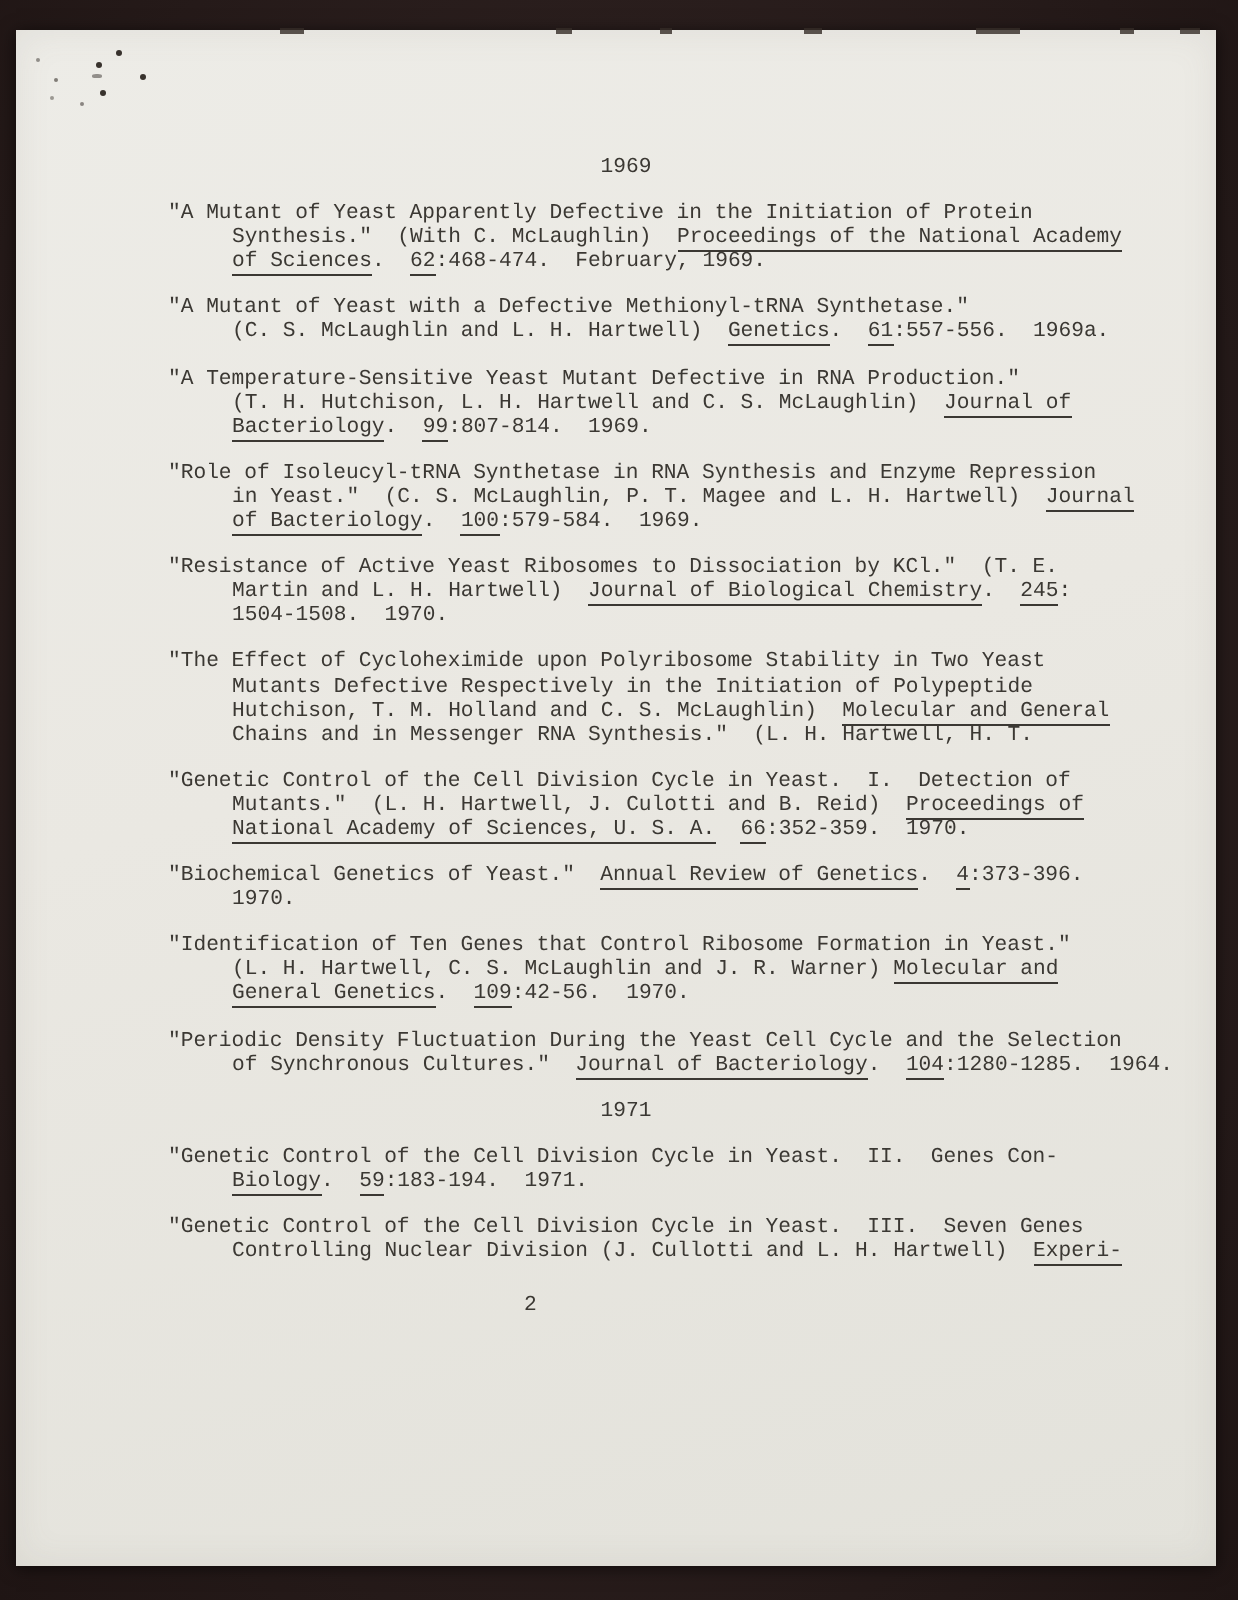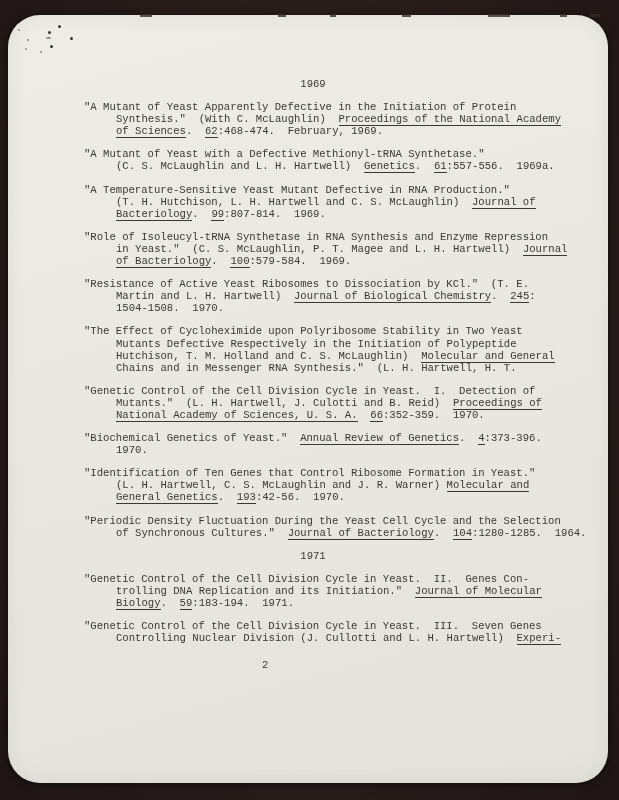--- a/index.html
+++ b/index.html
@@ -20,21 +20,20 @@
     position: relative;
     width: 619px; height: 800px;
     background: radial-gradient(ellipse at 50% 45%, #322423 0%, var(--bg) 55%, #1f1514 100%);
   }
   .page {
     position: absolute;
     left: 8px; top: 15px;
     width: 600px; height: 768px;
     background: linear-gradient(165deg, #edece7 0%, var(--paper) 45%, #e3e2db 100%);
     box-shadow: 0 1px 8px rgba(0,0,0,0.6), inset 0 0 18px rgba(120,110,95,0.10);
-    border-radius: 32px;
   }
   .content {
     position: absolute;
     left: 76px; top: 63px;
     width: 458px;
     color: var(--ink);
     font-size: 10.6px;
     line-height: 12.1px;
   }
   .year-heading {
@@ -128,30 +127,29 @@
             <div class="line cont"><span>Mutants."  (L. H. Hartwell, J. Culotti and B. Reid)  </span><span class="u">Proceedings of</span></div>
             <div class="line cont"><span class="u">National Academy of Sciences, U. S. A.</span><span>  </span><span class="u">66</span><span>:352-359.  1970.</span></div>
           </div>
           <div class="entry">
             <div class="line"><span>"Biochemical Genetics of Yeast."  </span><span class="u">Annual Review of Genetics</span><span>.  </span><span class="u">4</span><span>:373-396.</span></div>
             <div class="line cont"><span>1970.</span></div>
           </div>
           <div class="entry">
             <div class="line"><span>"Identification of Ten Genes that Control Ribosome Formation in Yeast."</span></div>
             <div class="line cont"><span>(L. H. Hartwell, C. S. McLaughlin and J. R. Warner) </span><span class="u">Molecular and</span></div>
-            <div class="line cont"><span class="u">General Genetics</span><span>.  </span><span class="u">193</span><span>:42-56.  1970.</span></div>
+            <div class="line cont"><span class="u">General Genetics</span><span>.  </span><span class="u">109</span><span>:42-56.  1970.</span></div>
           </div>
           <div class="entry">
             <div class="line"><span>"Periodic Density Fluctuation During the Yeast Cell Cycle and the Selection</span></div>
             <div class="line cont"><span>of Synchronous Cultures."  </span><span class="u">Journal of Bacteriology</span><span>.  </span><span class="u">104</span><span>:1280-1285.  1964.</span></div>
           </div>
           <div class="year-heading">1971</div>
           <div class="entry">
             <div class="line"><span>"Genetic Control of the Cell Division Cycle in Yeast.  II.  Genes Con-</span></div>
-            <div class="line cont"><span>trolling DNA Replication and its Initiation."  </span><span class="u">Journal of Molecular</span></div>
             <div class="line cont"><span class="u">Biology</span><span>.  </span><span class="u">59</span><span>:183-194.  1971.</span></div>
           </div>
           <div class="entry">
             <div class="line"><span>"Genetic Control of the Cell Division Cycle in Yeast.  III.  Seven Genes</span></div>
             <div class="line cont"><span>Controlling Nuclear Division (J. Cullotti and L. H. Hartwell)  </span><span class="u">Experi-</span></div>
           </div>
         </div>
       <div class="page-number">2</div>
     </div>
 

